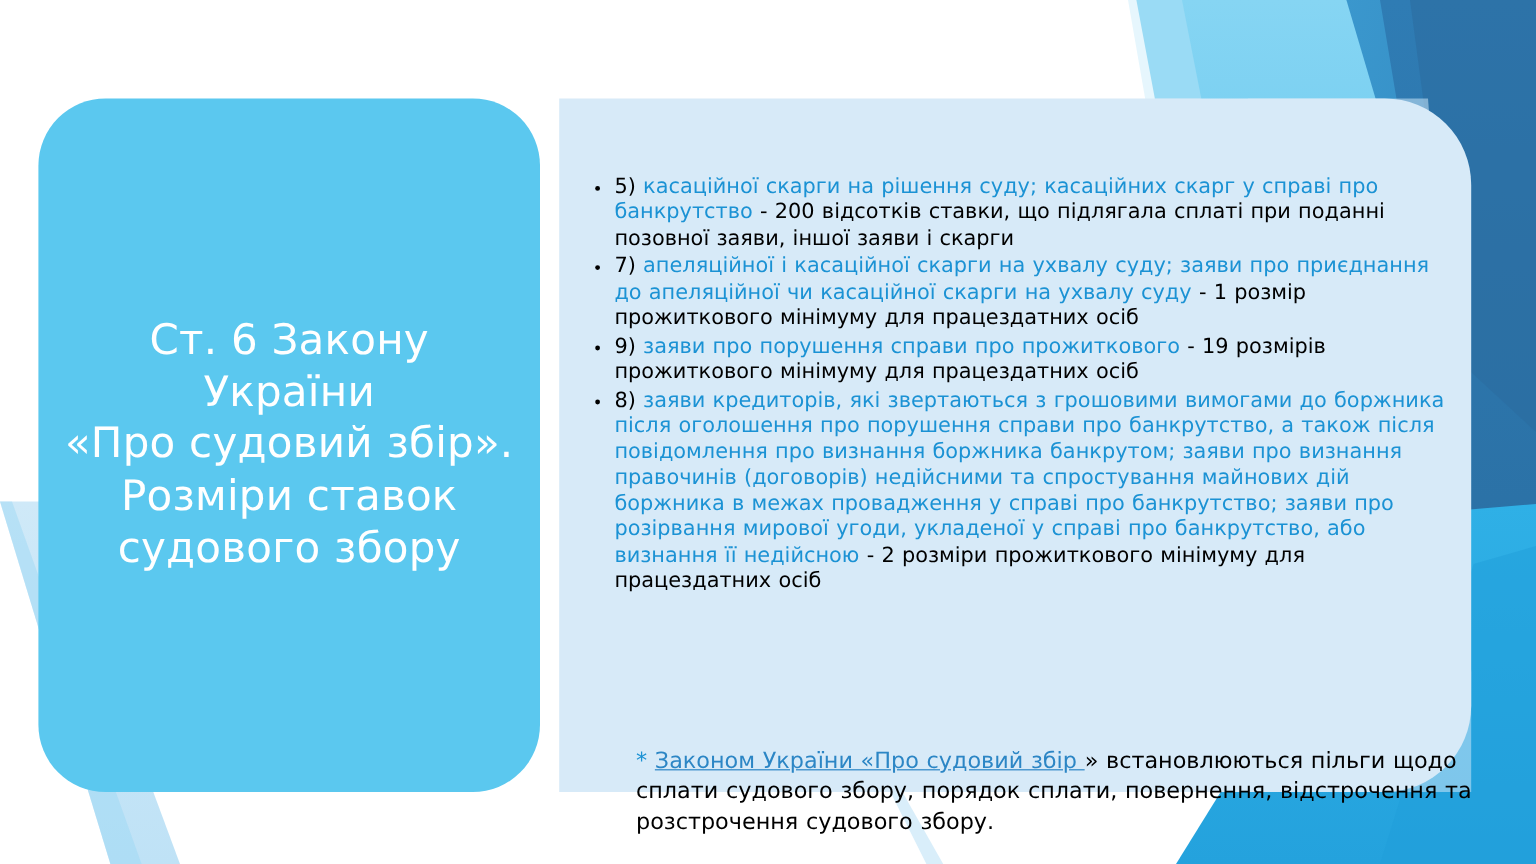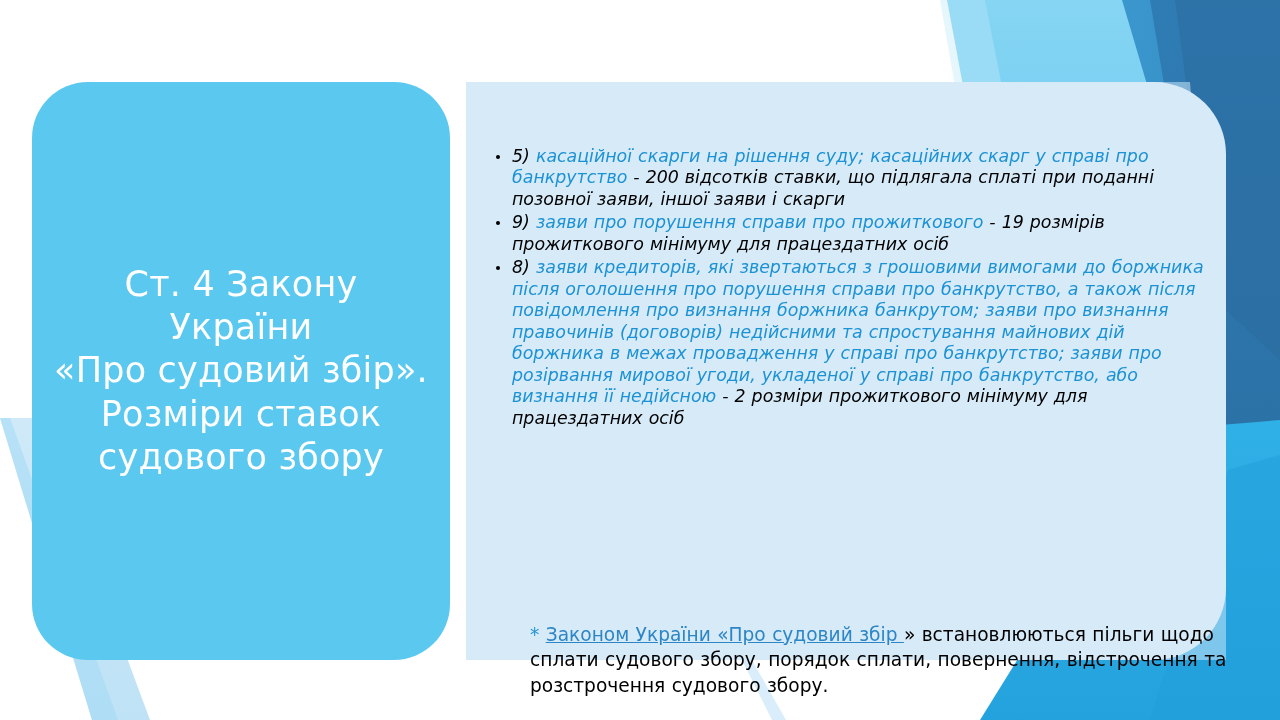--- a/index.html
+++ b/index.html
@@ -76,21 +76,20 @@
   }
   .bullets li {
     position: relative;
     color: #000000;
     font-size: 17.4px;
     line-height: 1.235;
     margin: 0 0 2px 0;
     padding-left: 20px;
     text-align: left;
     word-spacing: 0.5px;
-    font-style: italic;
   }
   .bullets li::before {
     content: "";
     position: absolute;
     left: 4px;
     top: 9px;
     width: 4px;
     height: 4px;
     border-radius: 50%;
     background: #000000;
@@ -162,32 +161,36 @@
       <polygon points="0,418 38,418 150,720 92,720" fill="url(#gPale)"></polygon>
       <polygon points="0,418 10,418 118,720 92,720" fill="#9ad8f4" opacity="0.45"></polygon>
 
       <polygon points="742,660 752,660 786,720 772,720" fill="#bfe2f6" opacity="0.6"></polygon>
     </svg>
   </div>
 
   <div class="content-panel"></div>
 
   <div class="title-block">
-    <div class="title-text">Ст. 4 Закону України
+    <div class="title-text">Ст. 6 Закону України
 «Про судовий збір».
 Розміри ставок
 судового збору</div>
   </div>
 
   <ul class="bullets">
     <li>
       <span>5)</span>
       <span class="hl">касаційної скарги на рішення суду; касаційних скарг у справі про банкрутство</span><span> - 200 відсотків ставки, що підлягала сплаті при поданні позовної заяви, іншої заяви і скарги</span>
     </li>
     <li>
+      <span>7)</span>
+      <span class="hl">апеляційної і касаційної скарги на ухвалу суду; заяви про приєднання до апеляційної чи касаційної скарги на ухвалу суду</span><span> - 1 розмір прожиткового мінімуму для працездатних осіб</span>
+    </li>
+    <li>
       <span>9)</span>
       <span class="hl">заяви про порушення справи про прожиткового</span><span> - 19 розмірів прожиткового мінімуму для працездатних осіб</span>
     </li>
     <li>
       <span>8)</span>
       <span class="hl">заяви кредиторів, які звертаються з грошовими вимогами до боржника після оголошення про порушення справи про банкрутство, а також після повідомлення про визнання боржника банкрутом; заяви про визнання правочинів (договорів) недійсними та спростування майнових дій боржника в межах провадження у справі про банкрутство; заяви про розірвання мирової угоди, укладеної у справі про банкрутство, або визнання її недійсною</span><span> - 2 розміри прожиткового мінімуму для працездатних осіб</span>
     </li>
   </ul>
 
   <div class="footnote">

